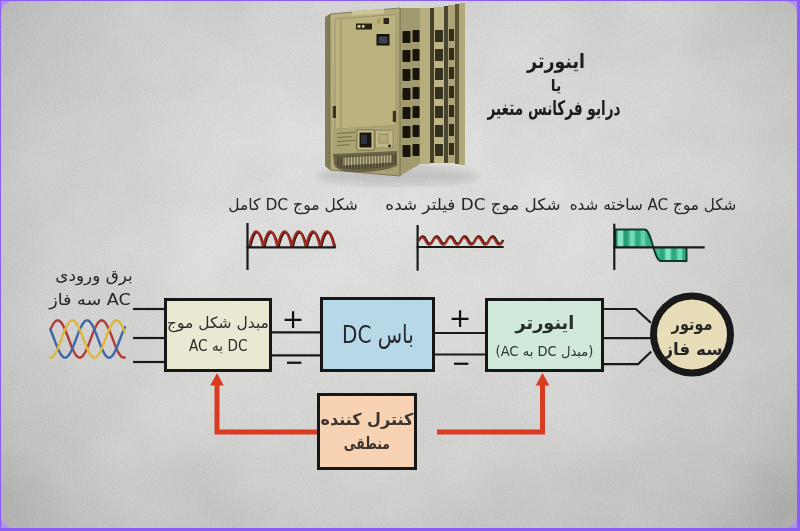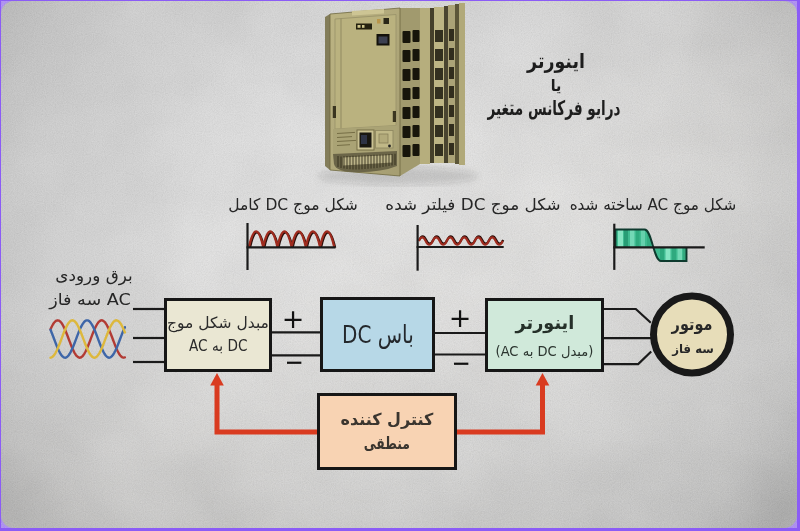--- a/index.html
+++ b/index.html
@@ -33,26 +33,26 @@
          direction:rtl;text-align:center;color:#2b2b2b;}
   .block .bl{white-space:nowrap;unicode-bidi:isolate;}
   .box-converter{left:164px;top:298px;width:108px;height:74px;background:var(--converter-fill);}
   .box-converter .l1{font-size:15.5px;font-weight:500;line-height:23px;}
   .box-converter .l2{font-size:15.5px;font-weight:500;line-height:23px;transform:scaleX(0.88);}
   .box-dcbus{left:320px;top:297px;width:115px;height:75px;background:var(--dcbus-fill);}
   .box-dcbus .l1{font-size:25px;font-weight:500;color:#24282c;transform:scaleX(0.80);}
   .box-inverter{left:485px;top:298px;width:119px;height:74px;background:var(--inverter-fill);}
   .box-inverter .l1{font-size:18px;font-weight:bold;line-height:27px;color:#253029;transform:scaleX(0.98);margin-bottom:5px;}
   .box-inverter .l2{font-size:13.5px;font-weight:500;line-height:21px;color:#2b352f;transform:scaleX(0.97);}
-  .box-controller{left:317px;top:393px;width:140px;height:77px;background:var(--controller-fill);border-width:3.5px;}
+  .box-controller{left:317px;top:393px;width:100px;height:77px;background:var(--controller-fill);border-width:3.5px;}
   .box-controller .l1{font-size:16.5px;font-weight:600;line-height:24px;color:#3a352f;transform:scaleX(0.97);}
   .box-controller .l2{font-size:16.5px;font-weight:600;line-height:24px;color:#3a352f;transform:scaleX(0.75);}
   
   .motor-l1{left:692px;top:324px;font-size:17px;font-weight:bold;color:#272727;transform:translate(-50%,-50%) scaleX(0.85);}
-  .motor-l2{left:692.5px;top:348.5px;font-size:12px;font-weight:bold;color:#272727;transform:translate(-50%,-50%) scaleX(0.98);}
+  .motor-l2{left:692.5px;top:348.5px;font-size:17px;font-weight:bold;color:#272727;transform:translate(-50%,-50%) scaleX(0.98);}
   
   .sign{position:absolute;transform:translate(-50%,-50%);font-size:27px;font-weight:400;color:#111;
         font-family:"DejaVu Sans",sans-serif;}
   .sign-plus-left{left:293px;top:317.5px;}
   .sign-minus-left{left:294px;top:361px;transform:translate(-50%,-50%) scaleX(0.85);}
   .sign-plus-right{left:460px;top:317px;}
   .sign-minus-right{left:461px;top:362px;transform:translate(-50%,-50%) scaleX(0.85);}
 </style>
 </head>
 <body>

